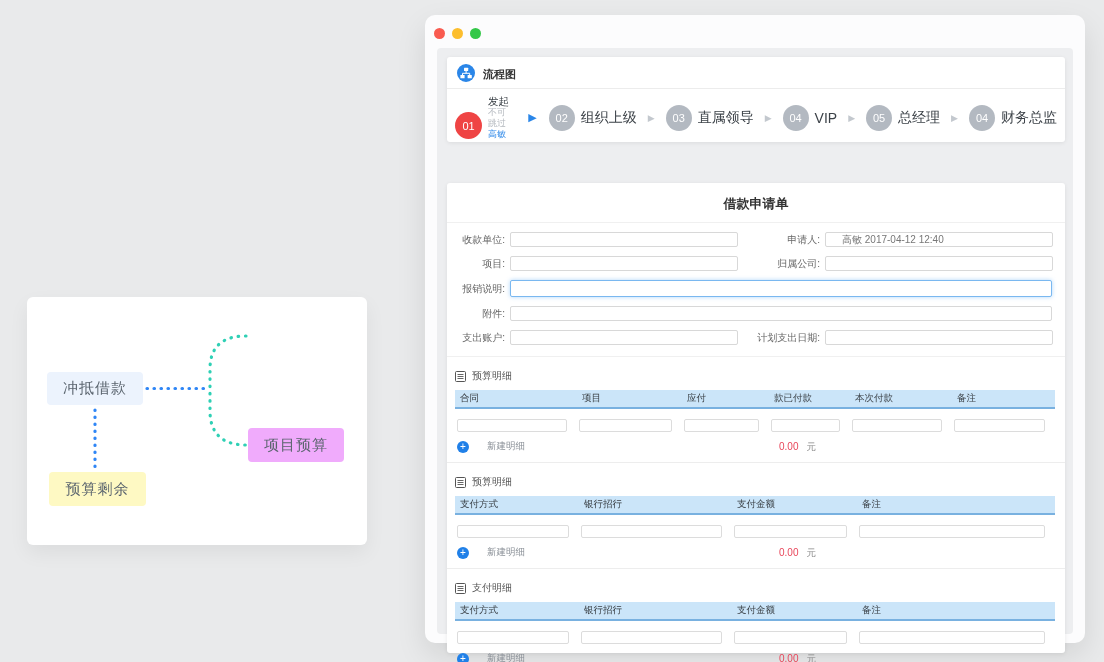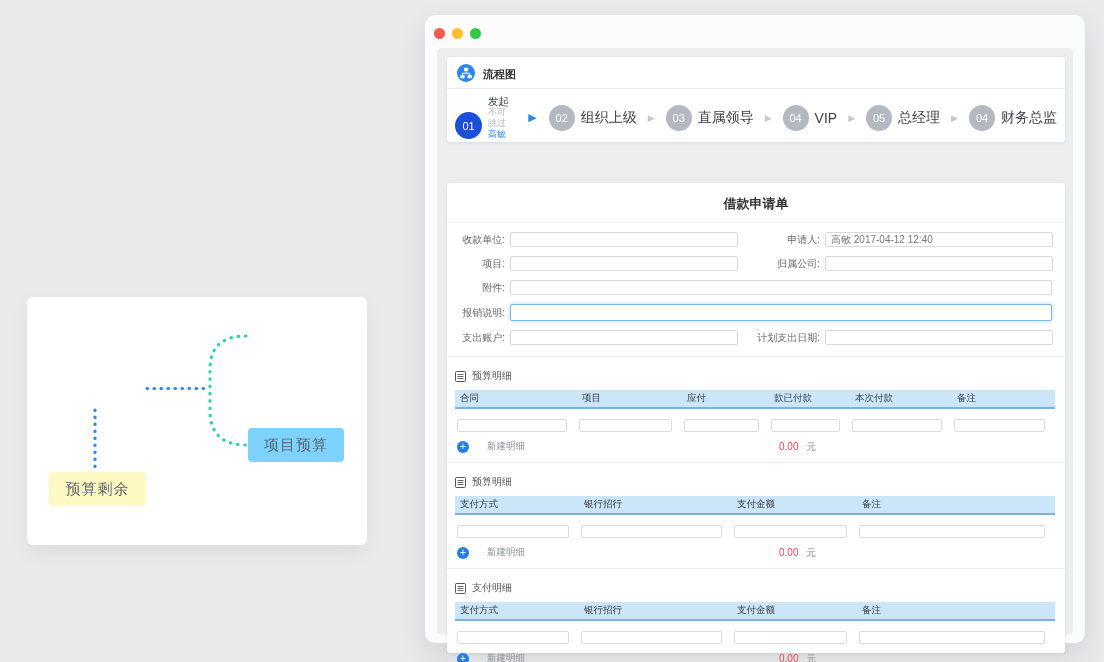--- a/index.html
+++ b/index.html
@@ -10,56 +10,56 @@
     position:relative; overflow:hidden; color:#333;
   }
   
   .diagram-card{ position:absolute; left:27px; top:297px; width:340px; height:248px;
     background:#fff; border-radius:6px; box-shadow:0 8px 20px rgba(0,0,0,.06); }
   .diagram-card svg{ position:absolute; left:0; top:0; }
   .dnode{ position:absolute; display:flex; align-items:center; justify-content:center;
     border-radius:4px; font-size:15px; color:#5a646e; letter-spacing:1px; }
   .dnode.center{ left:20px; top:75px; width:96px; height:33px; background:#ecf3fd; }
   .dnode.topright{ left:221px; top:22px; width:96px; height:34px; background:#e9f8f0; }
-  .dnode.botright{ left:221px; top:131px; width:96px; height:34px; background:#7dd3fc; }
+  .dnode.botright{ left:221px; top:131px; width:96px; height:34px; background:#f0abfc; }
   .dnode.botleft{ left:22px; top:175px; width:97px; height:34px; background:#fef9c3; }
   
   .window{ position:absolute; left:425px; top:15px; width:660px; height:628px;
     background:#fcfcfd; border-radius:10px; box-shadow:0 12px 30px rgba(0,0,0,.10); }
   .traffic{ position:absolute; top:13px; left:9px; display:flex; gap:7px; }
   .light{ width:11px; height:11px; border-radius:50%; }
   .light.red{ background:#f95b50; } .light.yellow{ background:#fcbe2e; } .light.green{ background:#33c748; }
   .window-inner{ position:absolute; left:12px; top:33px; width:636px; height:586px;
     background:#edeef0; border-radius:4px; }
   .card{ position:absolute; background:#fff; border-radius:3px; box-shadow:0 1px 4px rgba(0,0,0,.08); }
   
   .flow-card{ left:10px; top:9px; width:618px; height:85px; }
   .flow-head{ display:flex; align-items:flex-end; padding:7px 4px 6px 10px; border-bottom:1px solid #ececec; }
   .flow-head .ttl{ font-size:11px; color:#333; margin-left:8px; font-weight:bold; }
   .steps{ display:flex; align-items:center; padding:7px 8px 0 8px; height:50px; }
   .circle{ width:26px; height:26px; border-radius:50%; background:#b3b9c1; color:#fff;
     font-size:11px; display:flex; align-items:center; justify-content:center; flex:none; }
-  .circle.active{ background:#1d4ed8; width:27px; height:27px;margin-top:16px; }
+  .circle.active{ background:#ef4444; width:27px; height:27px;margin-top:16px; }
   .step{ display:flex; align-items:center; }
   .step .lbl{ font-size:14px; color:#3c4248; margin-left:6px; white-space:nowrap; }
   .step .stack{ margin-left:6px; line-height:11px; }
   .stack .l1{ font-size:10.5px; color:#3c4248; }
   .stack .l2{ font-size:9px; color:#b2b7bd; }
   .stack .l3{ font-size:9px; color:#2a86e8; }
   .arrow{ font-size:9px; color:#c3c8ce; margin:0 11px; }
   .arrow.blue{ color:#2a86e8; font-size:11px; margin:0 12px 0 14px; }
   
   .form-card{ left:10px; top:135px; width:618px; height:470px; }
   .form-title{ text-align:center; font-size:13px; font-weight:bold; color:#333; padding:12px 0 9px; }
   .hdiv{ border-bottom:1px solid #f0f0f0; }
   .frow{ display:flex; align-items:center; padding-left:8px; margin-top:9px; }
   .flabel{ width:50px; text-align:right; font-size:10px; color:#666; flex:none; }
   .flabel.wide{ width:78px; }
   .frow input{ height:15px; border:1px solid #d8d8d8; border-radius:2px; margin-left:5px;
-    font-size:10px; color:#777; padding:0 5px; outline:none; background:#fff;
+    font-size:10px; color:#777; padding:0 16px; outline:none; background:#fff;
     font-family:"Liberation Sans","DejaVu Sans",sans-serif; }
   .in-half{ width:228px; }
   .in-full{ width:542px; }
   .in-focus{ border:1px solid #7ab8f0 !important; box-shadow:0 0 4px rgba(110,180,245,.55); height:17px !important; }
   .gap{ width:0; flex:1; max-width:4px; }
   
   .sec-head{ display:flex; align-items:center; padding:12px 8px 7px 8px; }
   .sec-head .sttl{ font-size:10px; color:#555; margin-left:6px; }
   .tbl{ margin:0 10px 0 8px; }
   .thead{ display:flex; background:#cbe5f9; border-bottom:2px solid #79b1e0; height:19px; align-items:center; }
@@ -81,20 +81,21 @@
 </style>
 </head>
 <body>
 
 <div class="diagram-card">
   <svg width="340" height="248">
     <line x1="120" y1="91.5" x2="181" y2="91.5" stroke="#2f86f6" stroke-width="3.2" stroke-linecap="round" stroke-dasharray="0.5 6.5"></line>
     <line x1="68" y1="113" x2="68" y2="171" stroke="#2f86f6" stroke-width="3.2" stroke-linecap="round" stroke-dasharray="0.5 6.5"></line>
     <path d="M219,39 C193,39 183,52 183,72 L183,114 C183,134 193,148 219,148" fill="none" stroke="#2fd0b5" stroke-width="3.2" stroke-linecap="round" stroke-dasharray="0.5 6.8"></path>
   </svg>
+  <div class="dnode center">冲抵借款</div>
   <div class="dnode botright">项目预算</div>
   <div class="dnode botleft">预算剩余</div>
 </div>
 
 <div class="window">
   <div class="traffic">
     <div class="light red"></div>
     <div class="light yellow"></div>
     <div class="light green"></div>
   </div>
@@ -161,26 +162,26 @@
         <input class="in-half" value="高敏 2017-04-12 12:40" style="">
       </div>
       <div class="frow">
         <span class="flabel">项目:</span>
         <input class="in-half" style="">
         <span class="gap"></span>
         <span class="flabel wide">归属公司:</span>
         <input class="in-half" style="">
       </div>
       <div class="frow">
+        <span class="flabel">报销说明:</span>
+        <input class="in-full in-focus" style="">
+      </div>
+      <div class="frow">
         <span class="flabel">附件:</span>
         <input class="in-full" style="">
-      </div>
-      <div class="frow">
-        <span class="flabel">报销说明:</span>
-        <input class="in-full in-focus" style="">
       </div>
       <div class="frow">
         <span class="flabel">支出账户:</span>
         <input class="in-half" style="">
         <span class="gap"></span>
         <span class="flabel wide">计划支出日期:</span>
         <input class="in-half" style="">
       </div>
 
       <div class="hdiv" style="margin-top:11px;"></div>

